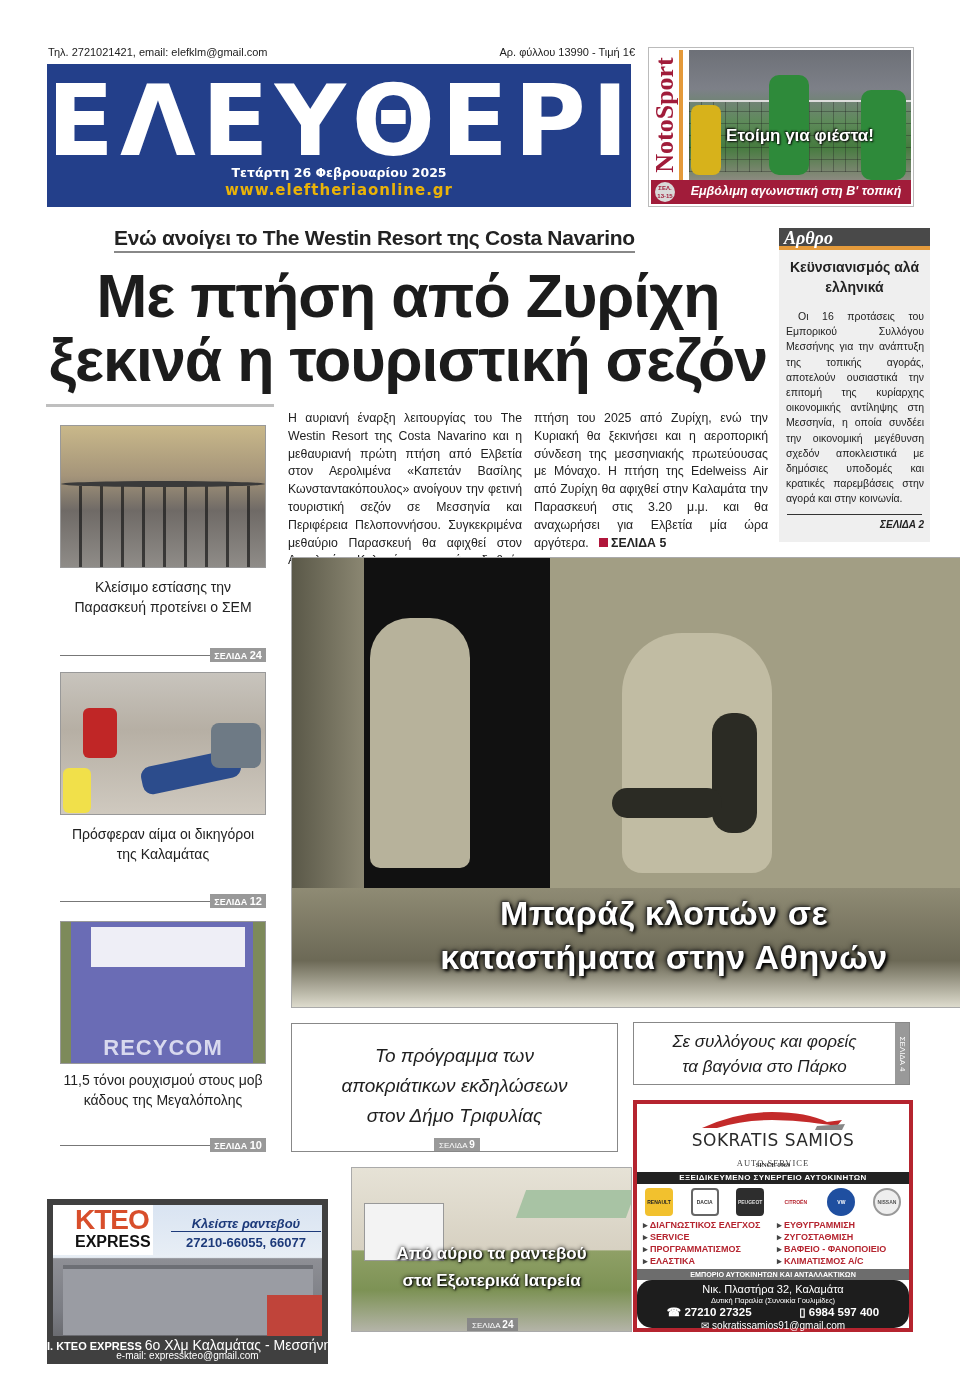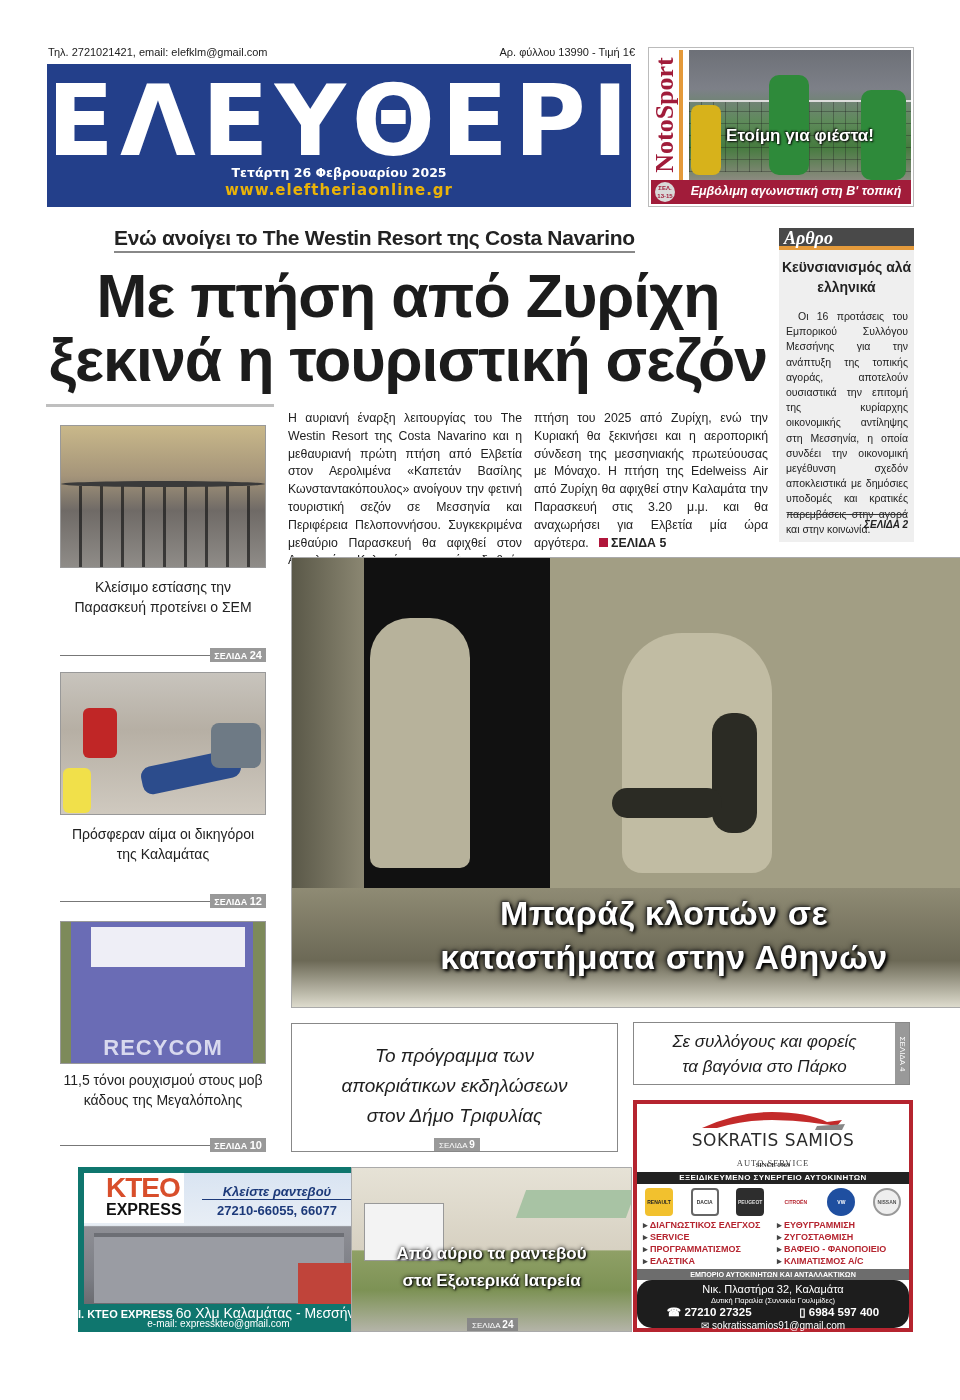--- a/index.html
+++ b/index.html
@@ -41,21 +41,21 @@
 
   
   .kicker { left: 114px; top: 226px; font-size: 21px; font-weight: bold; color: #222; border-bottom: 2px solid #888; padding-bottom: 1px; letter-spacing: -0.3px; }
   .headline { left: 46px; top: 264px; width: 724px; text-align: center; font-size: 61px; font-weight: bold; line-height: 64px; color: #1c1c1c; letter-spacing: -1px; }
   .lead-rule { left: 46px; top: 404px; width: 228px; height: 3px; background: #bfbfbf; }
   .lead-body { left: 288px; top: 410px; width: 480px; column-count: 2; column-gap: 12px; font-size: 12.3px; line-height: 17.8px; text-align: justify; color: #222; }
   .lead-ref { color: #222; font-weight: bold; white-space: nowrap; }
   .lead-ref .sq { display: inline-block; width: 9px; height: 9px; background: #b0163b; margin-right: 3px; }
 
   
-  .article { left: 779px; top: 228px; width: 135px; height: 314px; background: #efefef; }
+  .article { left: 779px; top: 228px; width: 151px; height: 314px; background: #efefef; }
   .article-head { height: 22px; background: #494949; border-bottom: 4px solid #e49a3b; color: #fff; font-family: "Liberation Serif", serif; font-style: italic; font-weight: bold; font-size: 18px; padding-left: 5px; line-height: 20px; }
   .article-title { text-align: center; font-weight: bold; font-size: 14px; line-height: 20px; margin-top: 7px; color: #222; }
   .article-body { padding: 12px 6px 0 7px; font-size: 10.5px; line-height: 15.2px; text-align: justify; text-indent: 12px; color: #222; }
   .article-rule { position: absolute; left: 8px; right: 8px; top: 286px; height: 1px; background: #333; }
   .article-ref { position: absolute; right: 6px; top: 291px; font-style: italic; font-weight: bold; font-size: 10px; color: #222; }
 
   
   .lstory { left: 60px; width: 206px; }
   .lstory .photo { width: 206px; height: 143px; border: 1px solid #999; position: relative; overflow: hidden; }
   .lstory .cap { text-align: center; font-size: 14px; line-height: 20px; margin-top: 9px; color: #222; }
@@ -114,21 +114,21 @@
   .ad-sok .svc div { color: #b5242f; font-size: 9px; font-weight: bold; line-height: 12px; white-space: nowrap; }
   .ad-sok .svc div::before { content: "▸ "; color: #444; }
   .ad-sok .bar2 { position: absolute; left: 0; right: 0; top: 165px; height: 11px; background: #6d6d6d; color: #fff; text-align: center; font-size: 7.2px; font-weight: bold; line-height: 11px; }
   .ad-sok .contact { position: absolute; left: 0; right: 0; top: 176px; bottom: 0; background: #1d1d1d; color: #fff; text-align: center; border-radius: 15px; }
   .ad-sok .addr { font-size: 11px; line-height: 14px; margin-top: 2px; }
   .ad-sok .addr2 { font-size: 7.5px; line-height: 9px; }
   .ad-sok .phones { display: flex; justify-content: space-around; font-size: 11.5px; font-weight: bold; line-height: 14px; padding: 0 6px; }
   .ad-sok .mail { font-size: 10px; line-height: 13px; }
 
   
-  .ad-kteo { left: 47px; top: 1167px; width: 281px; height: 165px; background: #0f766e; margin-left: 31px; }
+  .ad-kteo { left: 47px; top: 1199px; width: 281px; height: 165px; background: #404040; }
   .ad-kteo .photo { position: absolute; left: 6px; top: 6px; right: 6px; height: 131px; background: linear-gradient(180deg, #d9e4f2 0%, #e8eef5 40%, #8e8f95 41%, #7b7d84 80%, #6a6b70 100%); overflow: hidden; }
   .ad-kteo .logo { position: absolute; left: 0; top: 0; width: 100px; height: 50px; background: #fff; }
   .ad-kteo .logo .k1 { position: absolute; left: 22px; top: 0; color: #d84e2b; font-weight: bold; font-size: 28px; line-height: 30px; letter-spacing: -1px; }
   .ad-kteo .logo .k2 { position: absolute; left: 22px; top: 28px; color: #111; font-weight: bold; font-size: 16px; }
   .ad-kteo .book { position: absolute; left: 118px; top: 11px; width: 150px; text-align: center; color: #1d3a7a; font-style: italic; font-weight: bold; font-size: 13px; border-bottom: 1px solid #1d3a7a; }
   .ad-kteo .tel { position: absolute; left: 118px; top: 30px; width: 150px; text-align: center; color: #1d3a7a; font-weight: bold; font-size: 13px; }
   .ad-kteo .bldg { position: absolute; left: 10px; top: 60px; width: 250px; height: 70px; background: #9a9ca3; border-top: 4px solid #6d6f75; }
   .ad-kteo .bldg2 { position: absolute; right: 0; top: 90px; width: 55px; height: 45px; background: #c0443a; }
   .ad-kteo .foot1 { position: absolute; left: 0; right: 0; top: 138px; text-align: center; color: #fff; font-size: 11px; font-weight: bold; white-space: nowrap; }
   .ad-kteo .foot1 span { font-weight: normal; font-size: 14px; }

